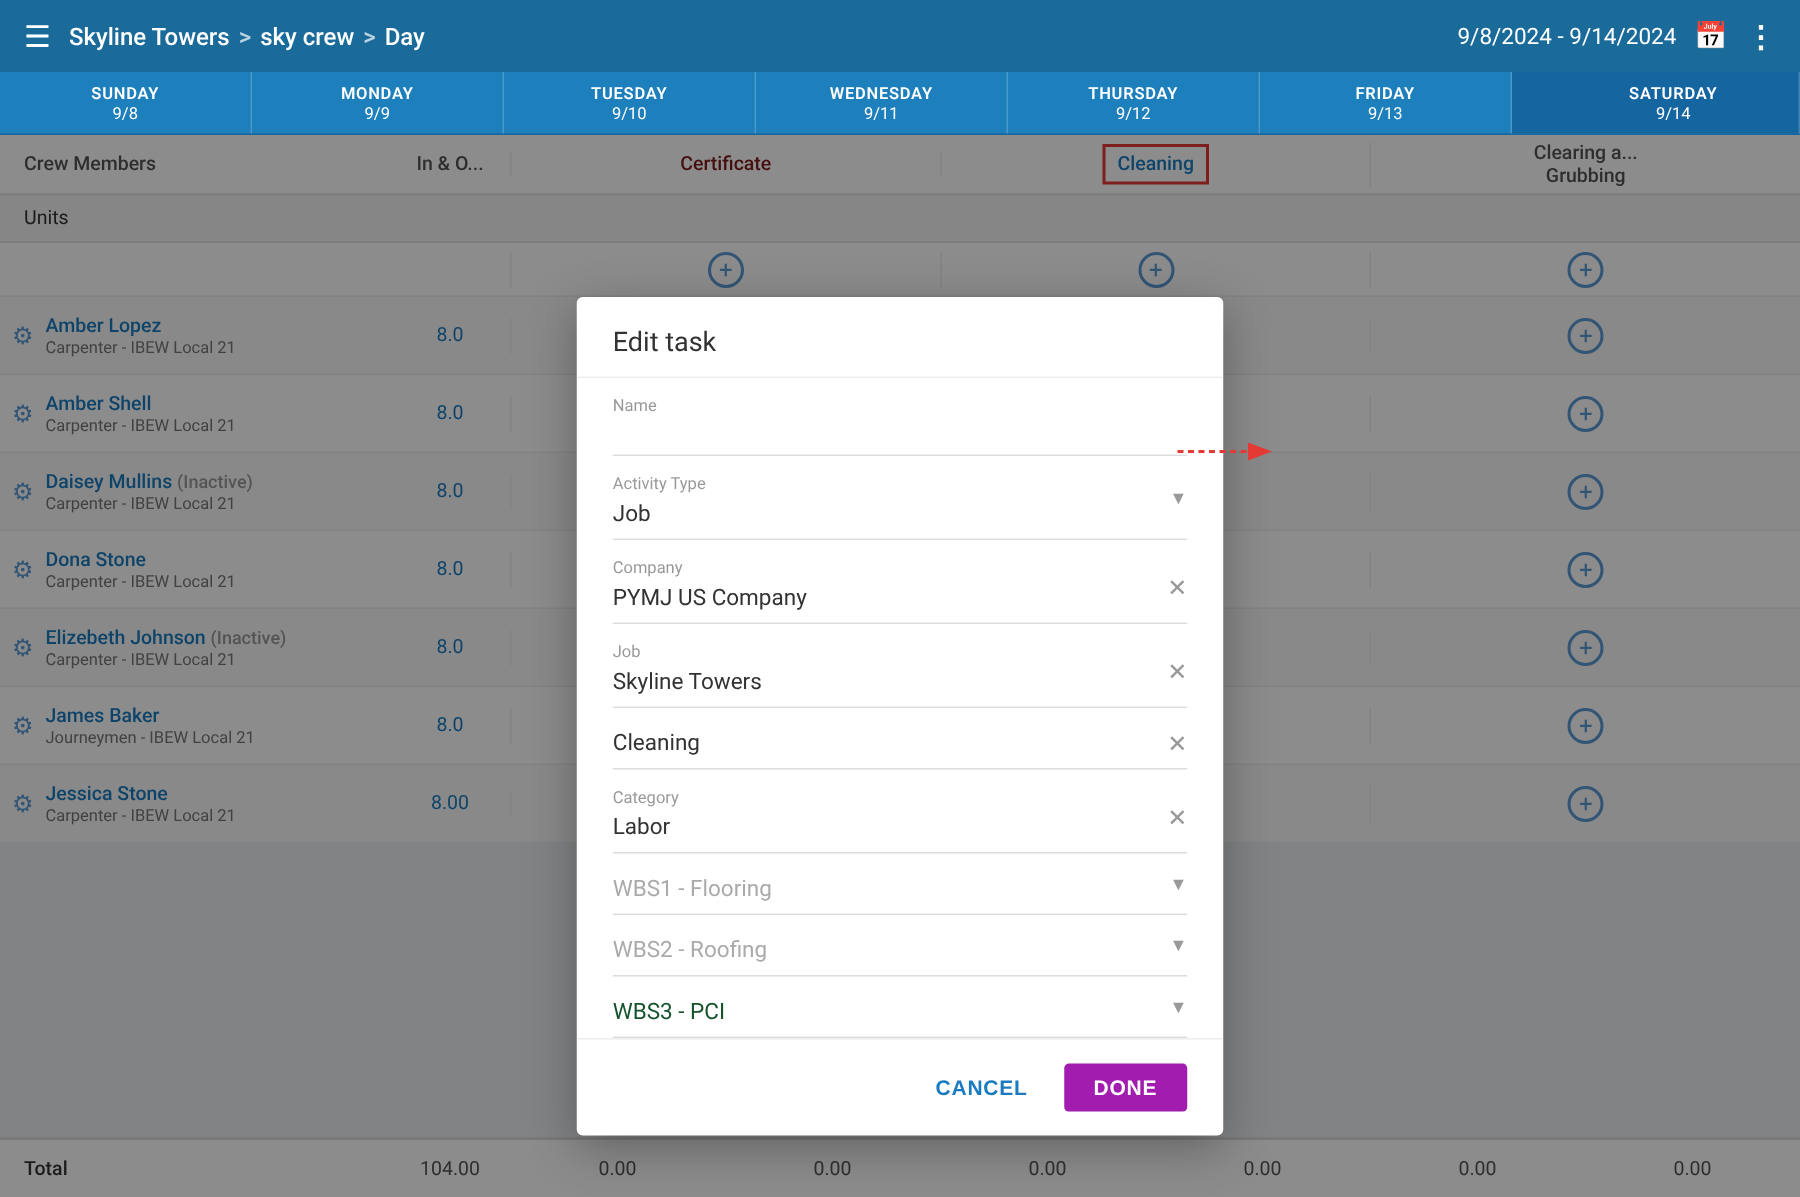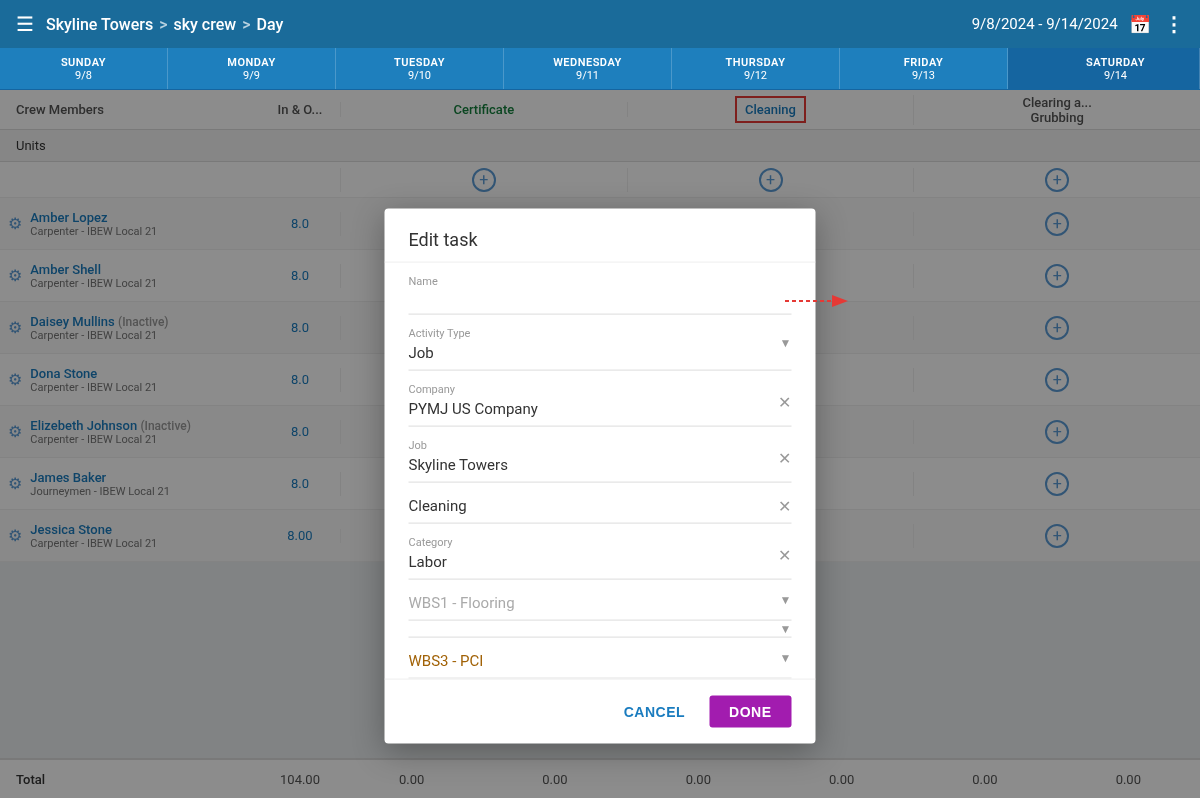--- a/index.html
+++ b/index.html
@@ -259,21 +259,21 @@
     <span class="day-name">SATURDAY</span>
     <span class="day-date">9/14</span>
   </div>
 </div>
 
 <div class="content-area">
 
   <div class="table-header-row">
     <div class="col-crew">Crew Members</div>
     <div class="col-in-out">In &amp; O...</div>
-    <div class="col-task" style="font-size:13px; color:#15803d; font-weight:500;">Certificate</div>
+    <div class="col-task" style="font-size:13px; color:#7f1d1d; font-weight:500;">Certificate</div>
     <div class="col-task">
       <span class="cleaning-highlight">Cleaning</span>
     </div>
     <div class="col-task" style="font-size:13px; color:#555; font-weight:500;">Clearing a...<br>Grubbing</div>
   </div>
 
   <div class="units-row">
     <span>Units</span>
   </div>
 
@@ -448,25 +448,26 @@
         <div class="form-value">Labor</div>
         <span class="clear-icon">✕</span>
       </div>
 
       <div class="form-field" style="position:relative;">
         <div class="form-value" style="color:#aaa;">WBS1 - Flooring</div>
         <span class="dropdown-arrow">▼</span>
       </div>
 
       <div class="form-field" style="position:relative;">
+        <div class="form-value" style="color:#aaa;">WBS2 - Roofing</div>
         <span class="dropdown-arrow">▼</span>
       </div>
 
       <div class="form-field" style="position:relative;">
-        <div class="form-value" style="color:#a16207;">WBS3 - PCI</div>
+        <div class="form-value" style="color:#14532d;">WBS3 - PCI</div>
         <span class="dropdown-arrow">▼</span>
       </div>
 
     </div>
     <div class="modal-footer">
       <button class="btn-cancel">CANCEL</button>
       <button class="btn-done">DONE</button>
     </div>
   </div>
 

